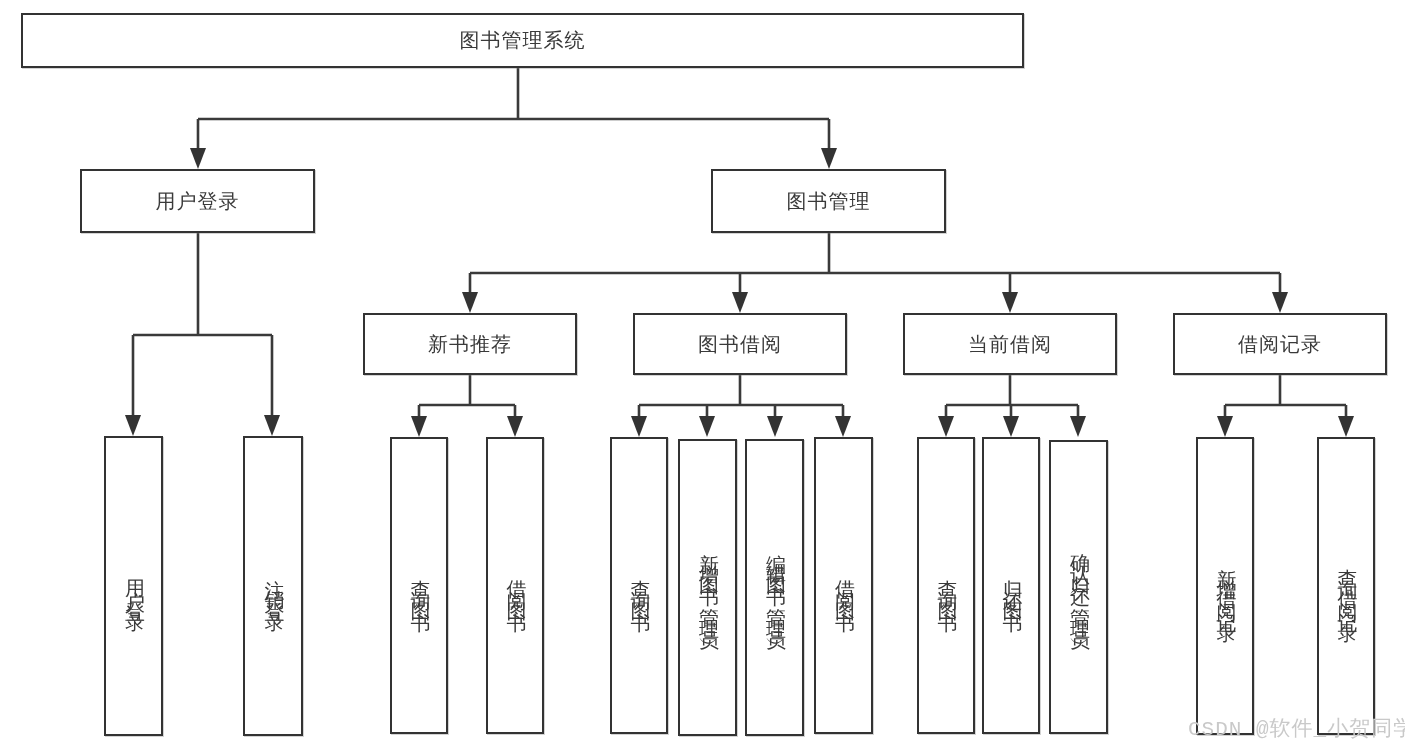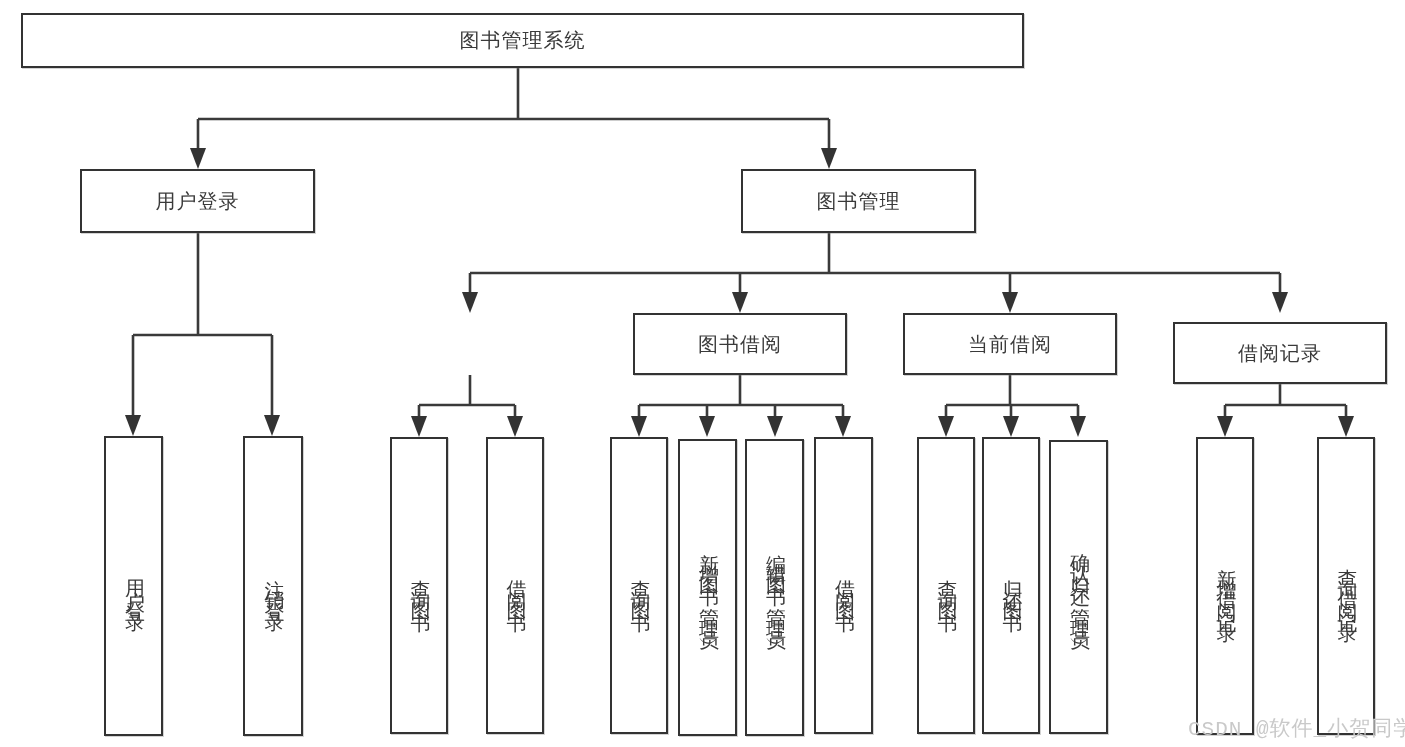--- a/index.html
+++ b/index.html
@@ -67,31 +67,34 @@
     <polygon points="1338,416 1354,416 1346,437"></polygon>
   </svg>
 
   <div class="box" style="left:21px; top:13px; width:1003px; height:55px;">
     <span class="h-label">图书管理系统</span>
   </div>
 
   <div class="box" style="left:80px; top:169px; width:235px; height:64px;">
     <span class="h-label">用户登录</span>
   </div>
-  <div class="box" style="left:741px; top:169px; width:235px; height:64px;">
+  <div class="box" style="left:711px; top:169px; width:235px; height:64px;">
     <span class="h-label">图书管理</span>
   </div>
 
+  <div class="box" style="left:363px; top:313px; width:214px; height:62px;">
+    <span class="h-label">新书推荐</span>
+  </div>
   <div class="box" style="left:633px; top:313px; width:214px; height:62px;align-items:center;">
     <span class="h-label">图书借阅</span>
   </div>
   <div class="box" style="left:903px; top:313px; width:214px; height:62px;">
     <span class="h-label">当前借阅</span>
   </div>
-  <div class="box" style="left:1173px; top:322px; width:214px; height:62px;">
+  <div class="box" style="left:1173px; top:313px; width:214px; height:62px;">
     <span class="h-label">借阅记录</span>
   </div>
 
   <div class="box" style="left:104px; top:436px; width:59px; height:300px;">
     <span class="v-label">用户登录</span>
   </div>
   <div class="box" style="left:243px; top:436px; width:60px; height:300px;">
     <span class="v-label">注销登录</span>
   </div>
 

